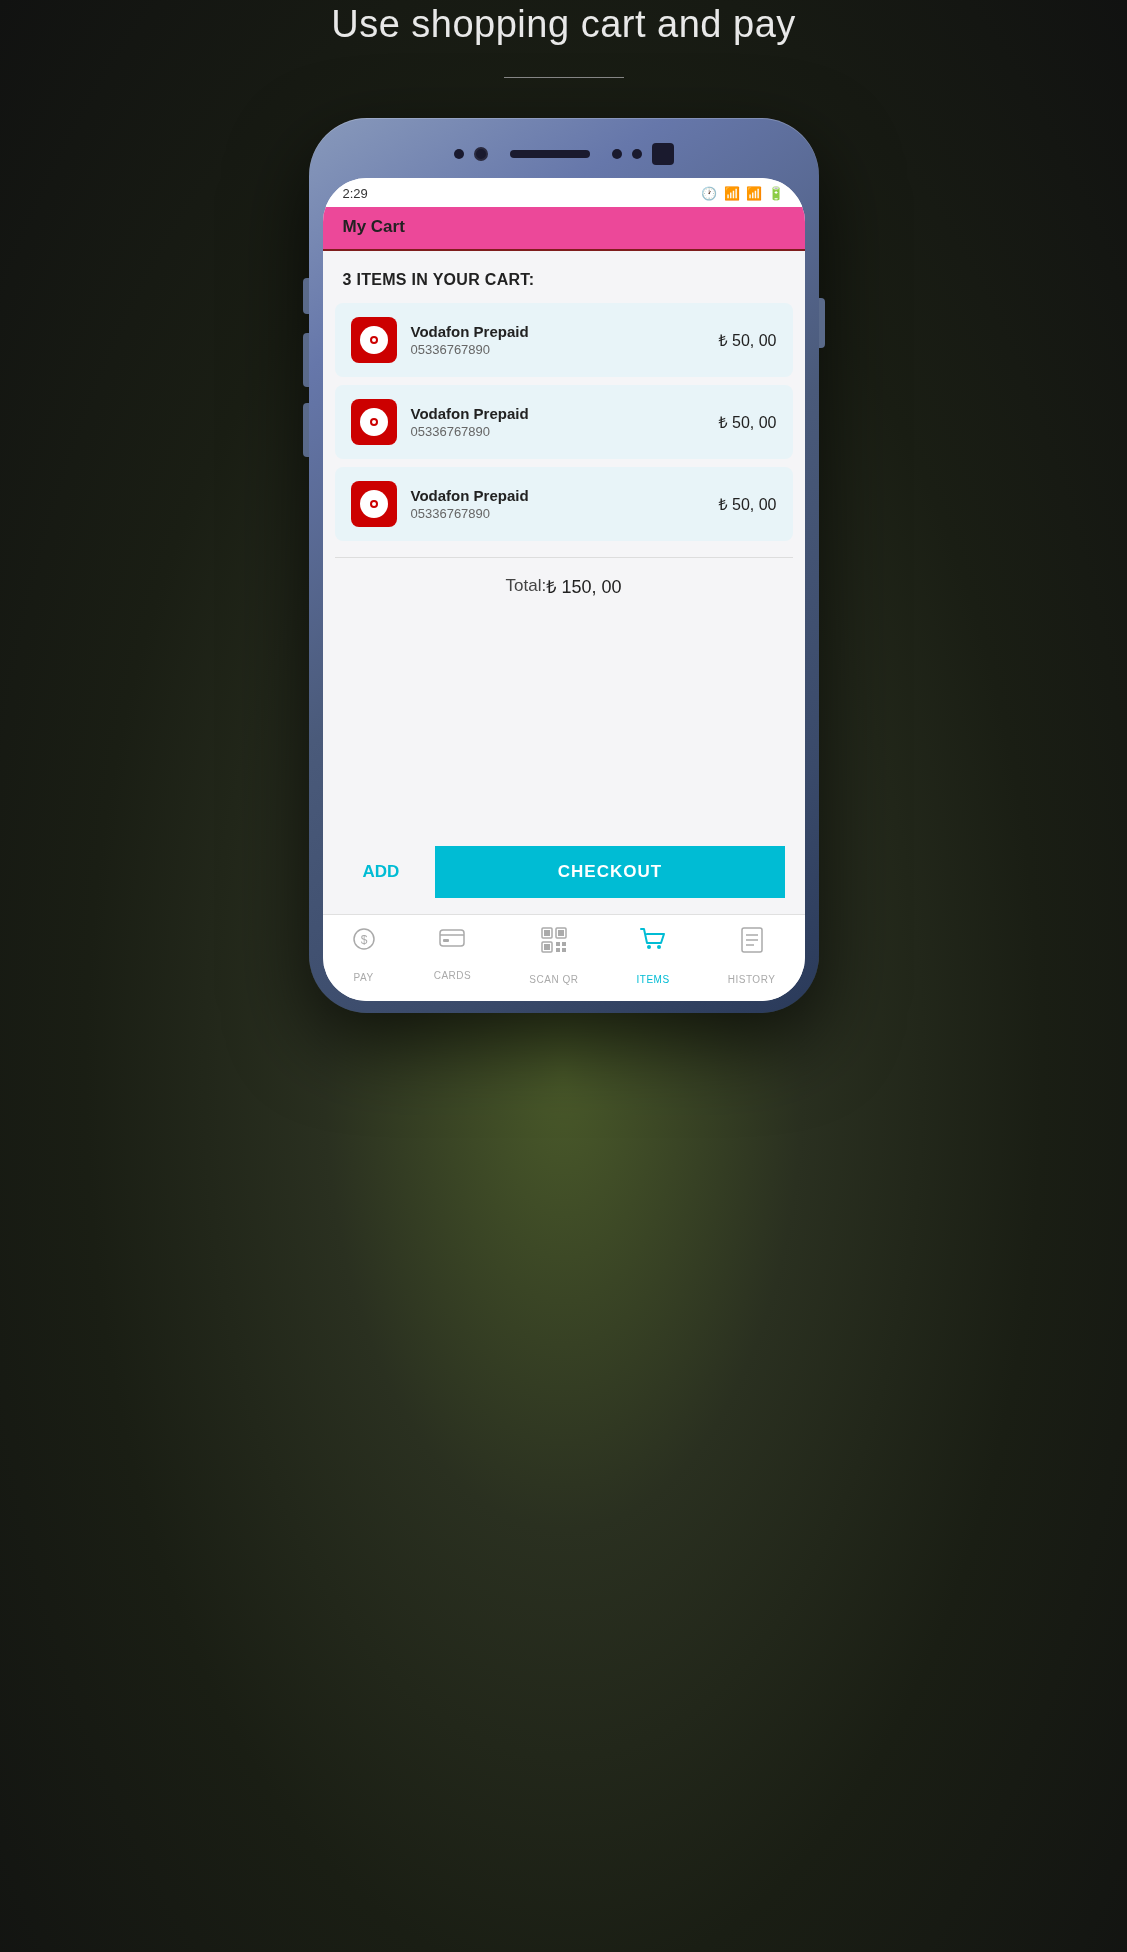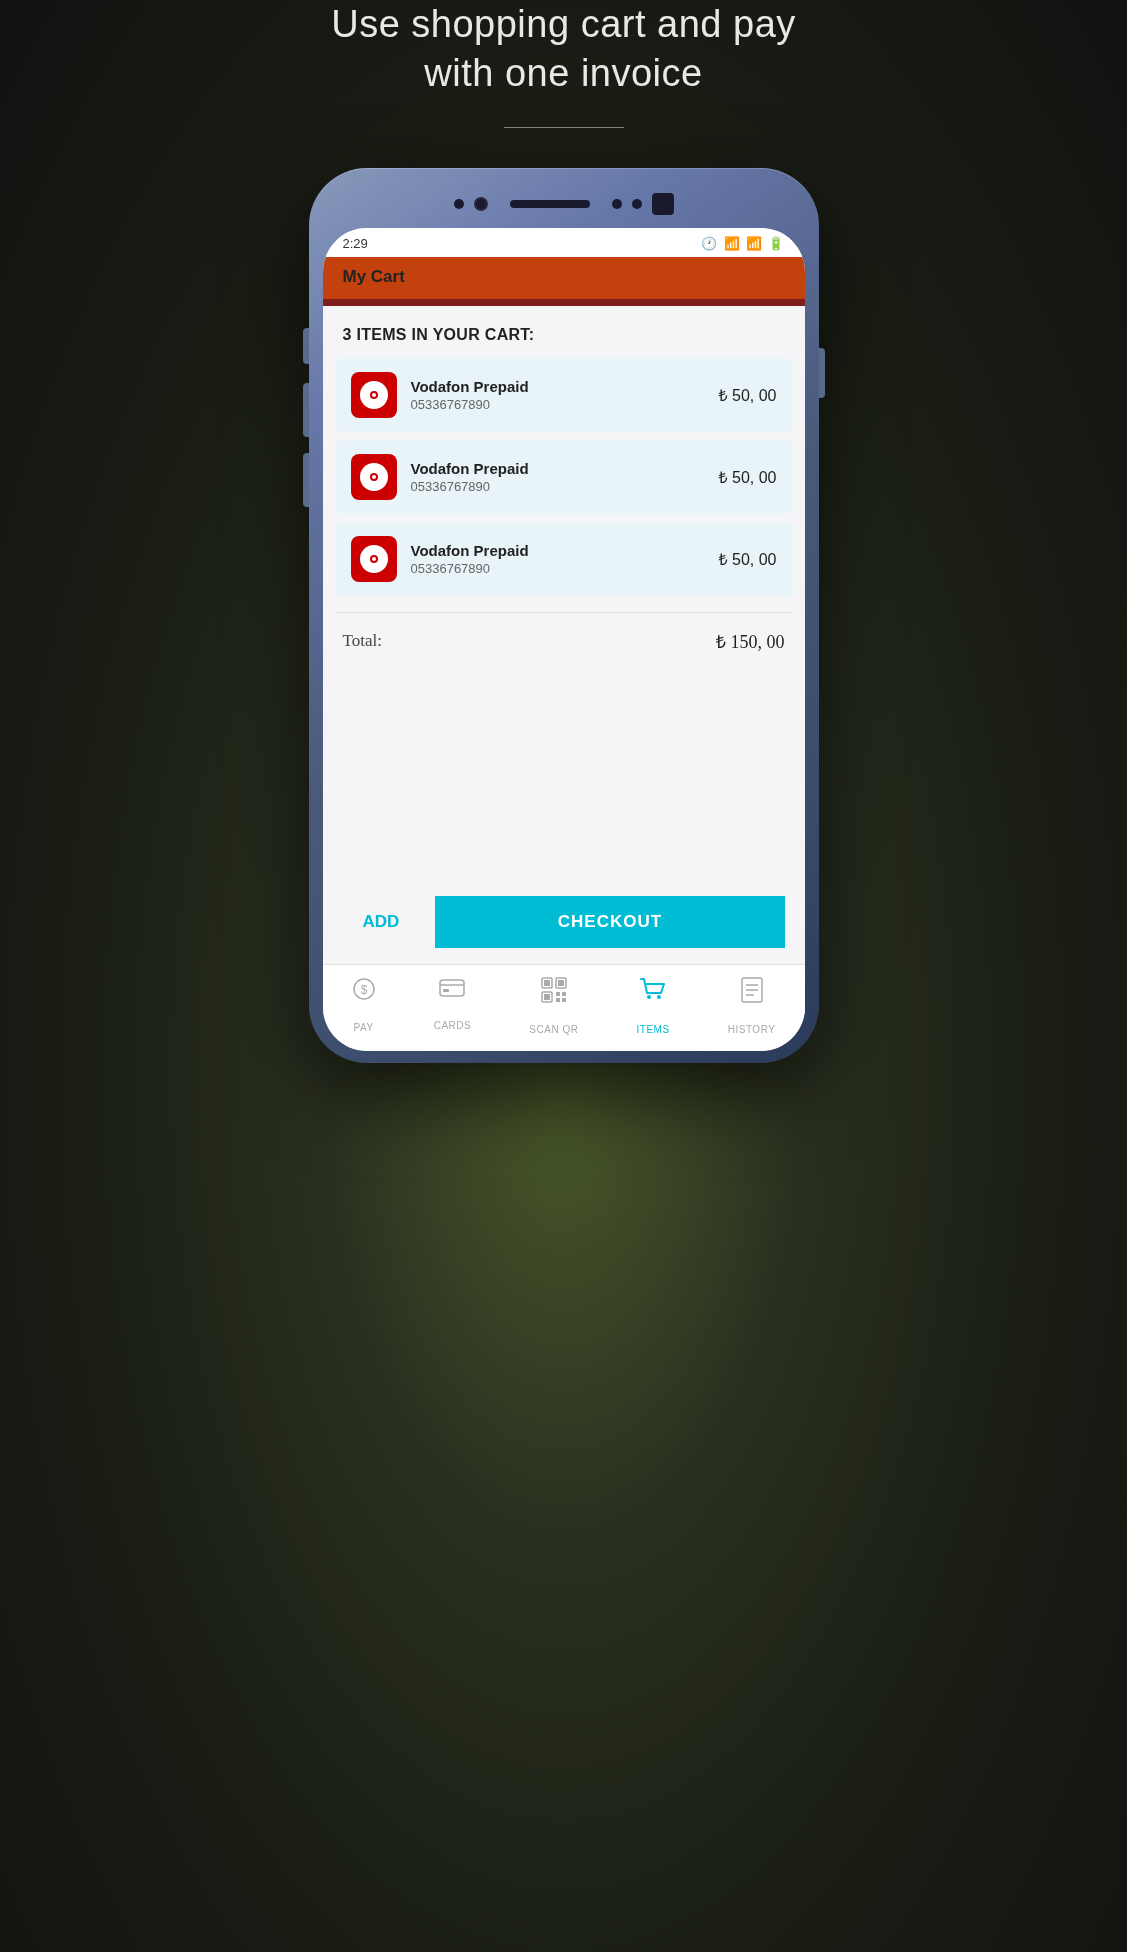--- a/index.html
+++ b/index.html
@@ -113,23 +113,23 @@
       gap: 6px;
     }
 
     .status-icon {
       font-size: 13px;
       color: #333;
     }
 
     
     .app-title-bar {
-      background: #c2410c;
+      background: #ec4899;
       padding: 10px 20px 12px;
-      border-bottom: 7px solid #7f1d1d;
+      border-bottom: 2px solid #7f1d1d;
       flex-shrink: 0;
     }
 
     .app-title {
       font-size: 17px;
       font-weight: 600;
       color: #222;
     }
 
     
@@ -216,23 +216,22 @@
 
     .cart-divider {
       height: 1px;
       background: #ddd;
       margin: 16px 12px;
     }
 
     .total-row {
       padding: 0 20px;
       display: flex;
-      justify-content: space-between;
-      align-items: center;
-      font-family: Liberation Serif, serif;
+      justify-content: center;
+      align-items: center;
     }
 
     .total-label {
       font-size: 17px;
       color: #444;
     }
 
     .total-amount {
       font-size: 18px;
       font-weight: 500;
@@ -340,21 +339,20 @@
       height: 54px;
       background: #5a6a8a;
       border-radius: 4px 0 0 4px;
     }
   </style>
 </head>
 <body>
 
 <div class="header-text">
   <span>Use shopping cart and pay</span><br>
-  <span>with one invoice</span>
 </div>
 
 <div class="divider-line"></div>
 
 <div class="phone-frame">
 
   <div class="phone-side-btn-right"></div>
   <div class="phone-side-btn-left1"></div>
   <div class="phone-side-btn-left2"></div>
   <div class="phone-side-btn-left3"></div>

